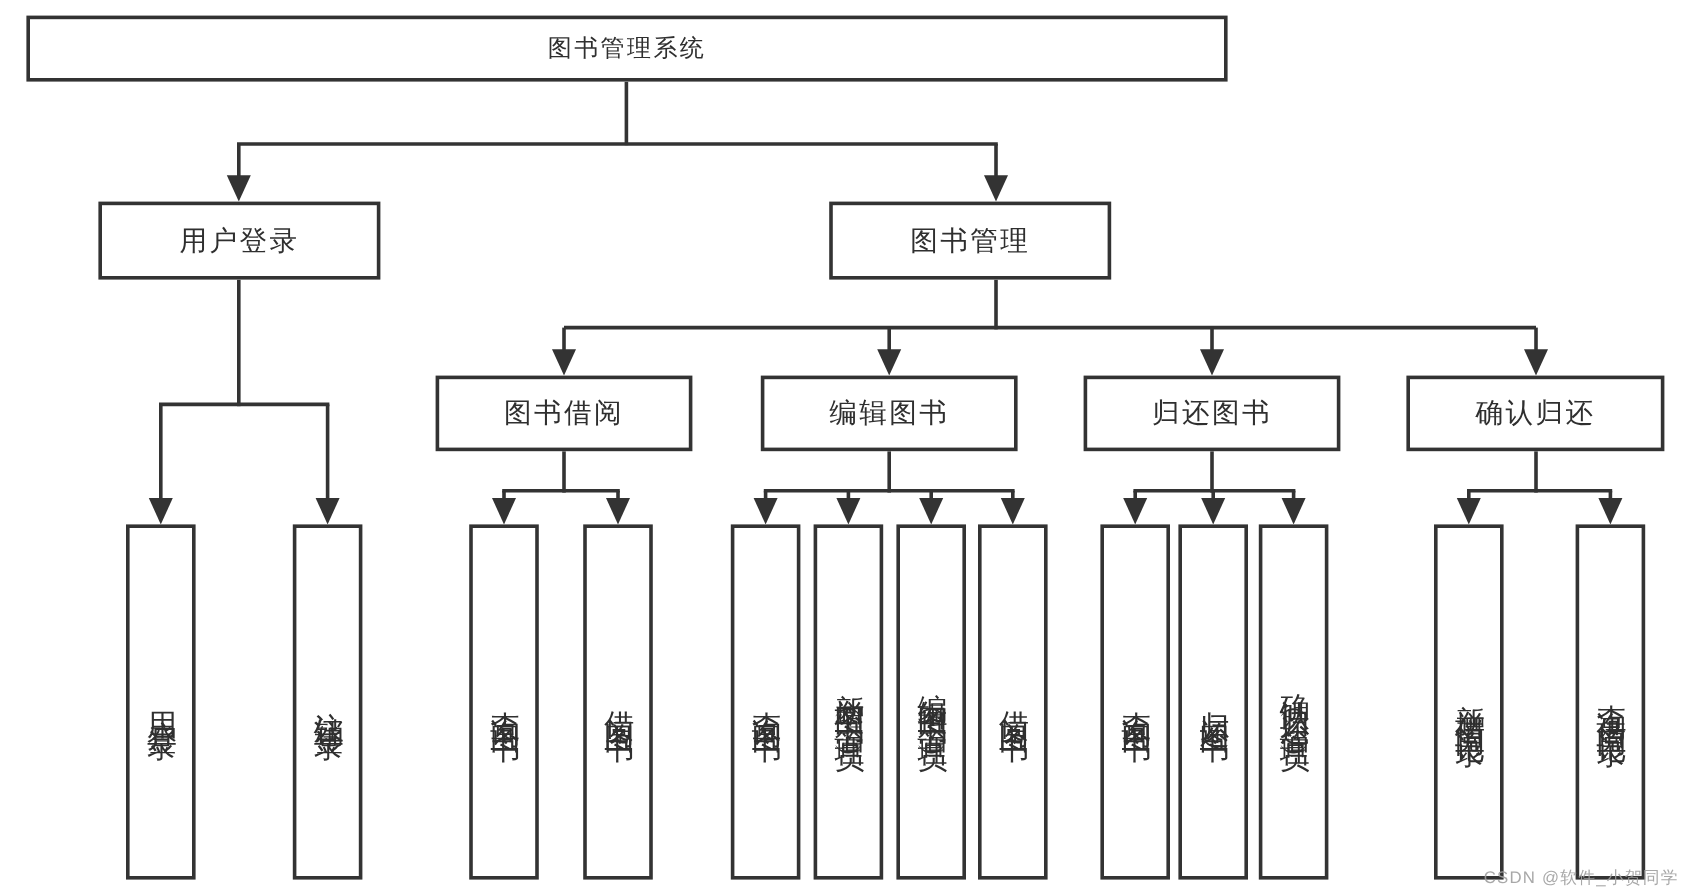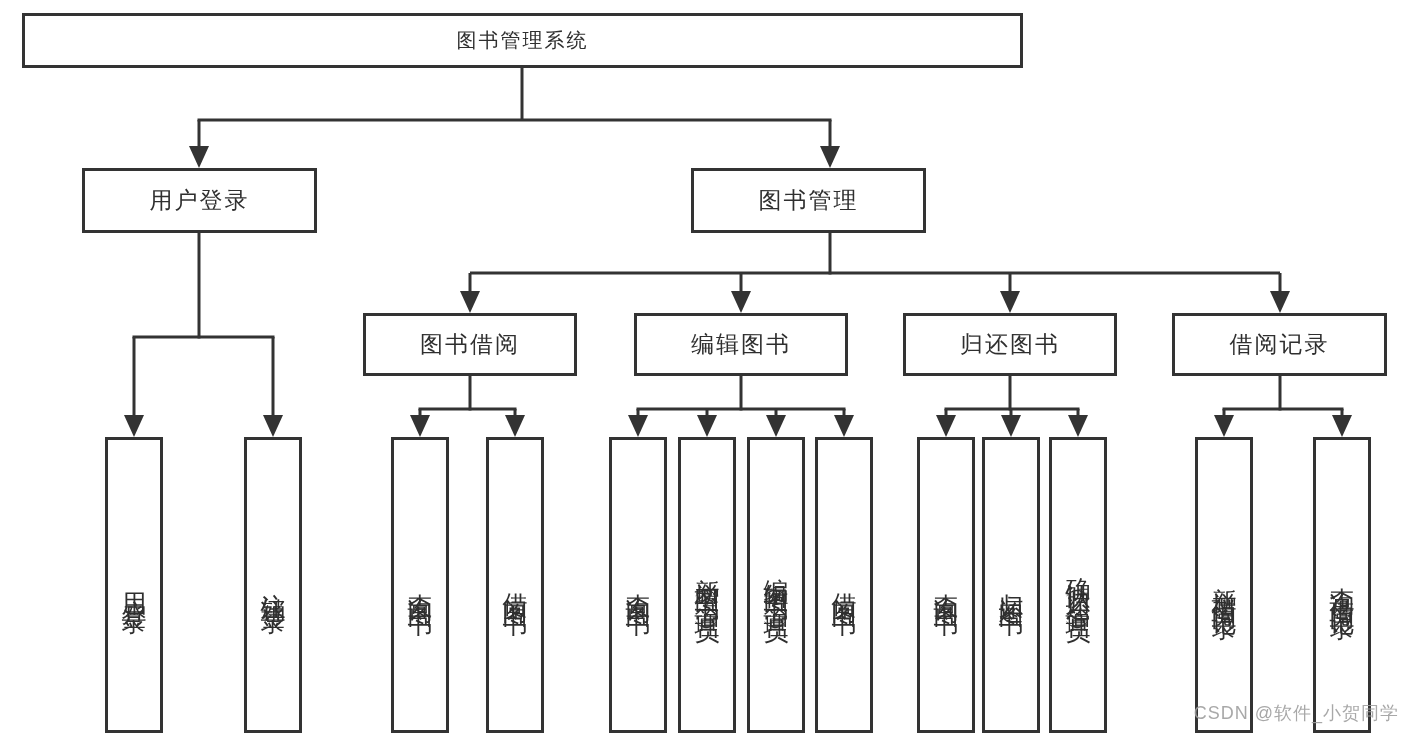--- a/index.html
+++ b/index.html
@@ -46,22 +46,22 @@
     height: 296px;
     writing-mode: vertical-rl;
     font-size: 25px;
     letter-spacing: 6px;
     line-height: 1;
     text-align: center;
   }
   .watermark {
     position: absolute;
     right: 6px;
-    bottom: 22px;
-    font-size: 18px;
+    bottom: 6px;
+    font-size: 14px;
     color: rgba(158, 158, 158, 0.9);
     letter-spacing: 1px;
     z-index: 10;
     white-space: nowrap;
   }
 </style>
 </head>
 <body>
 
 <div class="canvas">
@@ -136,21 +136,21 @@
   </svg>
 
   <div class="node h-node root-node" style="left:22px; top:13px; width:1001px; height:55px">图书管理系统</div>
 
   <div class="node h-node" style="left:82px; top:168px; width:235px; height:65px">用户登录</div>
   <div class="node h-node" style="left:691px; top:168px; width:235px; height:65px">图书管理</div>
 
   <div class="node h-node" style="left:363px; top:313px; width:214px; height:63px">图书借阅</div>
   <div class="node h-node" style="left:634px; top:313px; width:214px; height:63px">编辑图书</div>
   <div class="node h-node" style="left:903px; top:313px; width:214px; height:63px">归还图书</div>
-  <div class="node h-node" style="left:1172px; top:313px; width:215px; height:63px">借阅记录</div>
+  <div class="node h-node" style="left:1172px; top:313px; width:215px; height:63px">确认归还</div>
 
   <div class="node leaf" style="left:105px">用户登录</div>
   <div class="node leaf" style="left:244px">注销登录</div>
 
   <div class="node leaf" style="left:391px">查询图书</div>
   <div class="node leaf" style="left:486px">借阅图书</div>
 
   <div class="node leaf" style="left:609px">查询图书</div>
   <div class="node leaf" style="left:678px">新增图书（管理员）</div>
   <div class="node leaf" style="left:747px">编辑图书（管理员）</div>

